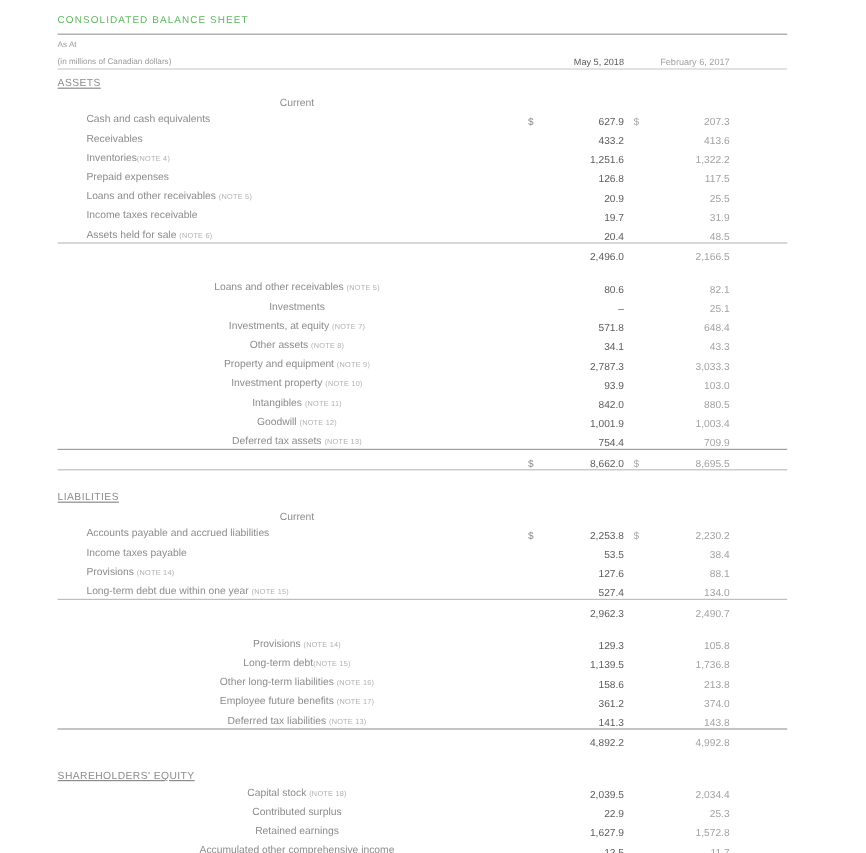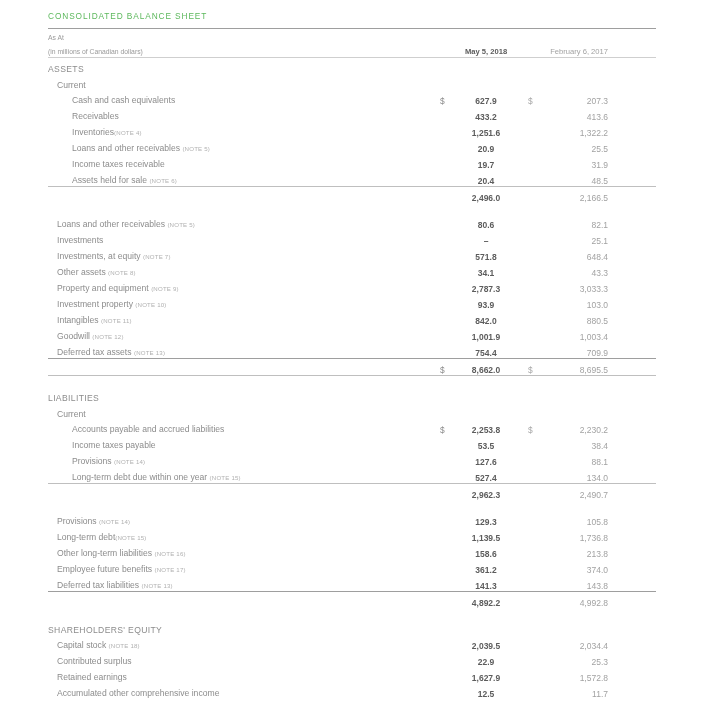--- a/index.html
+++ b/index.html
@@ -45,37 +45,38 @@
     padding: 0;
     vertical-align: bottom;
     white-space: nowrap;
   }
   tr.row > td { height: 16px; }
   tr.row-tight > td { height: 14px; }
 
   td.label    { color: #8c8c8c; font-size: 8.6px; }
   td.cur      { color: #8c8c8c; font-size: 8.4px; text-align: left; padding-left: 2px; }
   td.cur2     { color: #a8a8a8; font-size: 8.4px; text-align: left; padding-left: 2px; }
-  td.v1       { color: #5c5c5c; font-size: 8.5px; font-weight: bold; text-align: center; padding-right: 6px; }
+  td.v1       { color: #5c5c5c; font-size: 8.5px; font-weight: normal; text-align: right; padding-right: 6px; }
   td.v2       { color: #a2a2a2; font-size: 8.5px; text-align: right; padding-right: 6px; }
 
-  .ind1 { padding-left: 9px; }
+  .ind1 { padding-left: 9px; text-align: center; }
   .ind2 { padding-left: 24px; }
 
   .note {
     font-size: 6.1px;
     letter-spacing: 0.2px;
     color: #b0b0b0;
     text-transform: uppercase;
   }
 
   .sect-green {
     color: #5cb85c;
     font-size: 8.9px;
     letter-spacing: 0.35px;
+    text-decoration: underline;
   }
 
   
   tr.rule td { height: 1px; padding: 0; }
   .hr {
     height: 1px;
     background: #bfbfbf;
     width: 100%;
   }
   .hr-dark { background: #9e9e9e; }
@@ -167,20 +168,28 @@
       </tr>
       <tr class="row">
         <td class="label ind2"><span>Inventories</span><span class="note">(NOTE 4)</span></td>
         <td class="cur"></td>
         <td class="v1">1,251.6</td>
         <td class="cur2"></td>
         <td class="v2">1,322.2</td>
         <td></td>
       </tr>
       <tr class="row">
+        <td class="label ind2"><span>Prepaid expenses</span><span class="note"></span></td>
+        <td class="cur"></td>
+        <td class="v1">126.8</td>
+        <td class="cur2"></td>
+        <td class="v2">117.5</td>
+        <td></td>
+      </tr>
+      <tr class="row">
         <td class="label ind2"><span>Loans and other receivables</span> <span class="note">(NOTE 5)</span></td>
         <td class="cur"></td>
         <td class="v1">20.9</td>
         <td class="cur2"></td>
         <td class="v2">25.5</td>
         <td></td>
       </tr>
       <tr class="row">
         <td class="label ind2"><span>Income taxes receivable</span><span class="note"></span></td>
         <td class="cur"></td>

